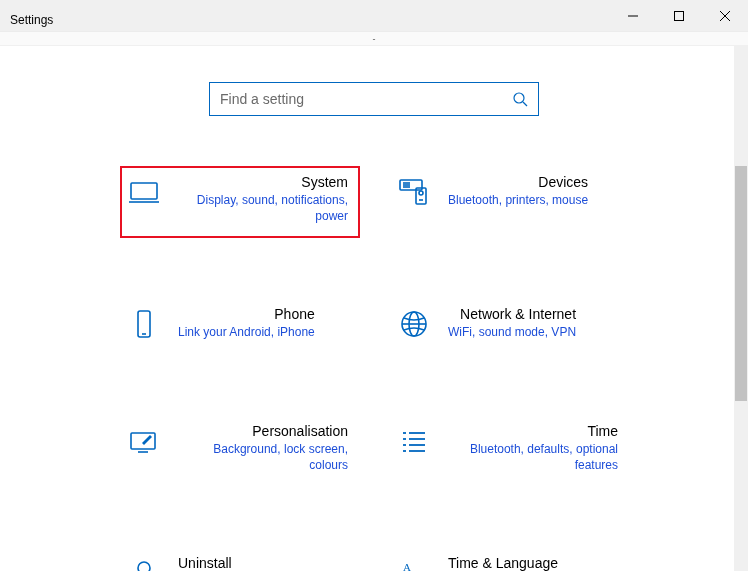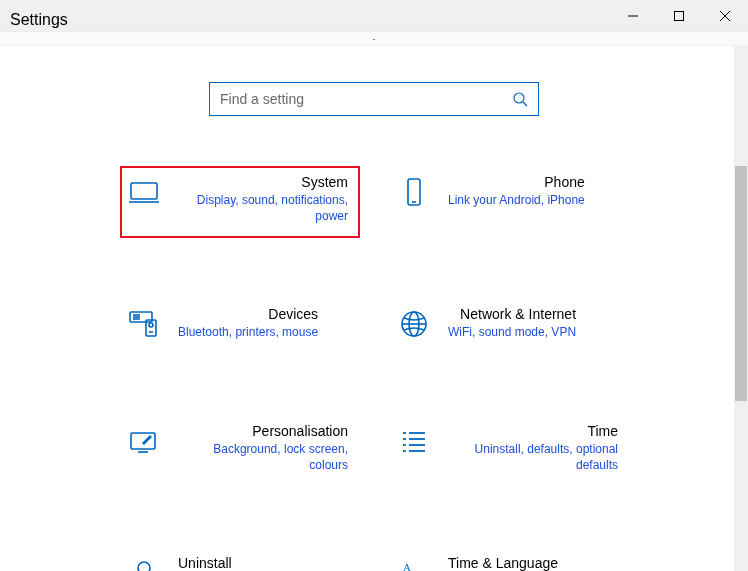--- a/index.html
+++ b/index.html
@@ -15,21 +15,21 @@
   .titlebar {
     height: 32px;
     background: #f0f0f0;
     display: flex;
     align-items: center;
     padding-left: 10px;
     border-bottom: 1px solid #ececec;
     position: relative;
   }
   .titlebar .title {
-    font-size: 16px;
+    font-size: 12px;
     margin-top: 8px;
   }
   .win-controls {
     position: absolute;
     right: 0; top: 0;
     height: 32px;
     display: flex;
   }
   .win-btn {
     width: 46px; height: 32px;
@@ -179,45 +179,45 @@
       </div>
       <div class="tile-txt">
         <div class="t-title">System</div>
         <div class="t-desc">Display, sound, notifications, power</div>
       </div>
     </div>
 
     <div class="tile">
       <div class="icon">
         <svg viewBox="0 0 32 32" fill="none" stroke="currentColor" stroke-width="1.6">
-          <rect x="10" y="3" width="12" height="26" rx="2"></rect>
-          <line x1="14" y1="26" x2="18" y2="26"></line>
-        </svg>
-      </div>
-      <div class="tile-txt">
-        <div class="t-title">Phone</div>
-        <div class="t-desc">Link your Android, iPhone</div>
-      </div>
-    </div>
-
-    <div class="tile">
-      <div class="icon">
-        <svg viewBox="0 0 32 32" fill="none" stroke="currentColor" stroke-width="1.6">
           <rect x="2" y="4" width="22" height="10" rx="1"></rect>
           <line x1="5" y1="7" x2="12" y2="7"></line>
             <line x1="5" y1="9" x2="12" y2="9"></line>
             <line x1="5" y1="11" x2="12" y2="11"></line>
           <rect x="18" y="12" width="10" height="16" rx="1"></rect>
           <circle cx="23" cy="17" r="2"></circle>
           <line x1="21" y1="24" x2="25" y2="24"></line>
         </svg>
       </div>
       <div class="tile-txt">
         <div class="t-title">Devices</div>
         <div class="t-desc">Bluetooth, printers, mouse</div>
+      </div>
+    </div>
+
+    <div class="tile">
+      <div class="icon">
+        <svg viewBox="0 0 32 32" fill="none" stroke="currentColor" stroke-width="1.6">
+          <rect x="10" y="3" width="12" height="26" rx="2"></rect>
+          <line x1="14" y1="26" x2="18" y2="26"></line>
+        </svg>
+      </div>
+      <div class="tile-txt">
+        <div class="t-title">Phone</div>
+        <div class="t-desc">Link your Android, iPhone</div>
       </div>
     </div>
 
     <div class="tile">
       <div class="icon">
         <svg viewBox="0 0 32 32" fill="none" stroke="currentColor" stroke-width="1.6">
           <circle cx="16" cy="16" r="12"></circle>
           <ellipse cx="16" cy="16" rx="5" ry="12"></ellipse>
           <line x1="4" y1="16" x2="28" y2="16"></line>
           <path d="M6 10 Q16 14 26 10"></path>
@@ -252,21 +252,21 @@
           <line x1="5" y1="14" x2="8" y2="14"></line>
             <line x1="11" y1="14" x2="27" y2="14"></line>
           <line x1="5" y1="20" x2="8" y2="20"></line>
             <line x1="11" y1="20" x2="27" y2="20"></line>
           <line x1="5" y1="26" x2="8" y2="26"></line>
             <line x1="11" y1="26" x2="27" y2="26"></line>
         </svg>
       </div>
       <div class="tile-txt">
         <div class="t-title">Time</div>
-        <div class="t-desc">Uninstall, defaults, optional defaults</div>
+        <div class="t-desc">Bluetooth, defaults, optional features</div>
       </div>
     </div>
 
     <div class="tile">
       <div class="icon">
         <svg viewBox="0 0 32 32" fill="none" stroke="currentColor" stroke-width="1.6">
           <circle cx="16" cy="11" r="6"></circle>
           <path d="M5 29 Q5 20 16 20 Q27 20 27 29"></path>
         </svg>
       </div>

